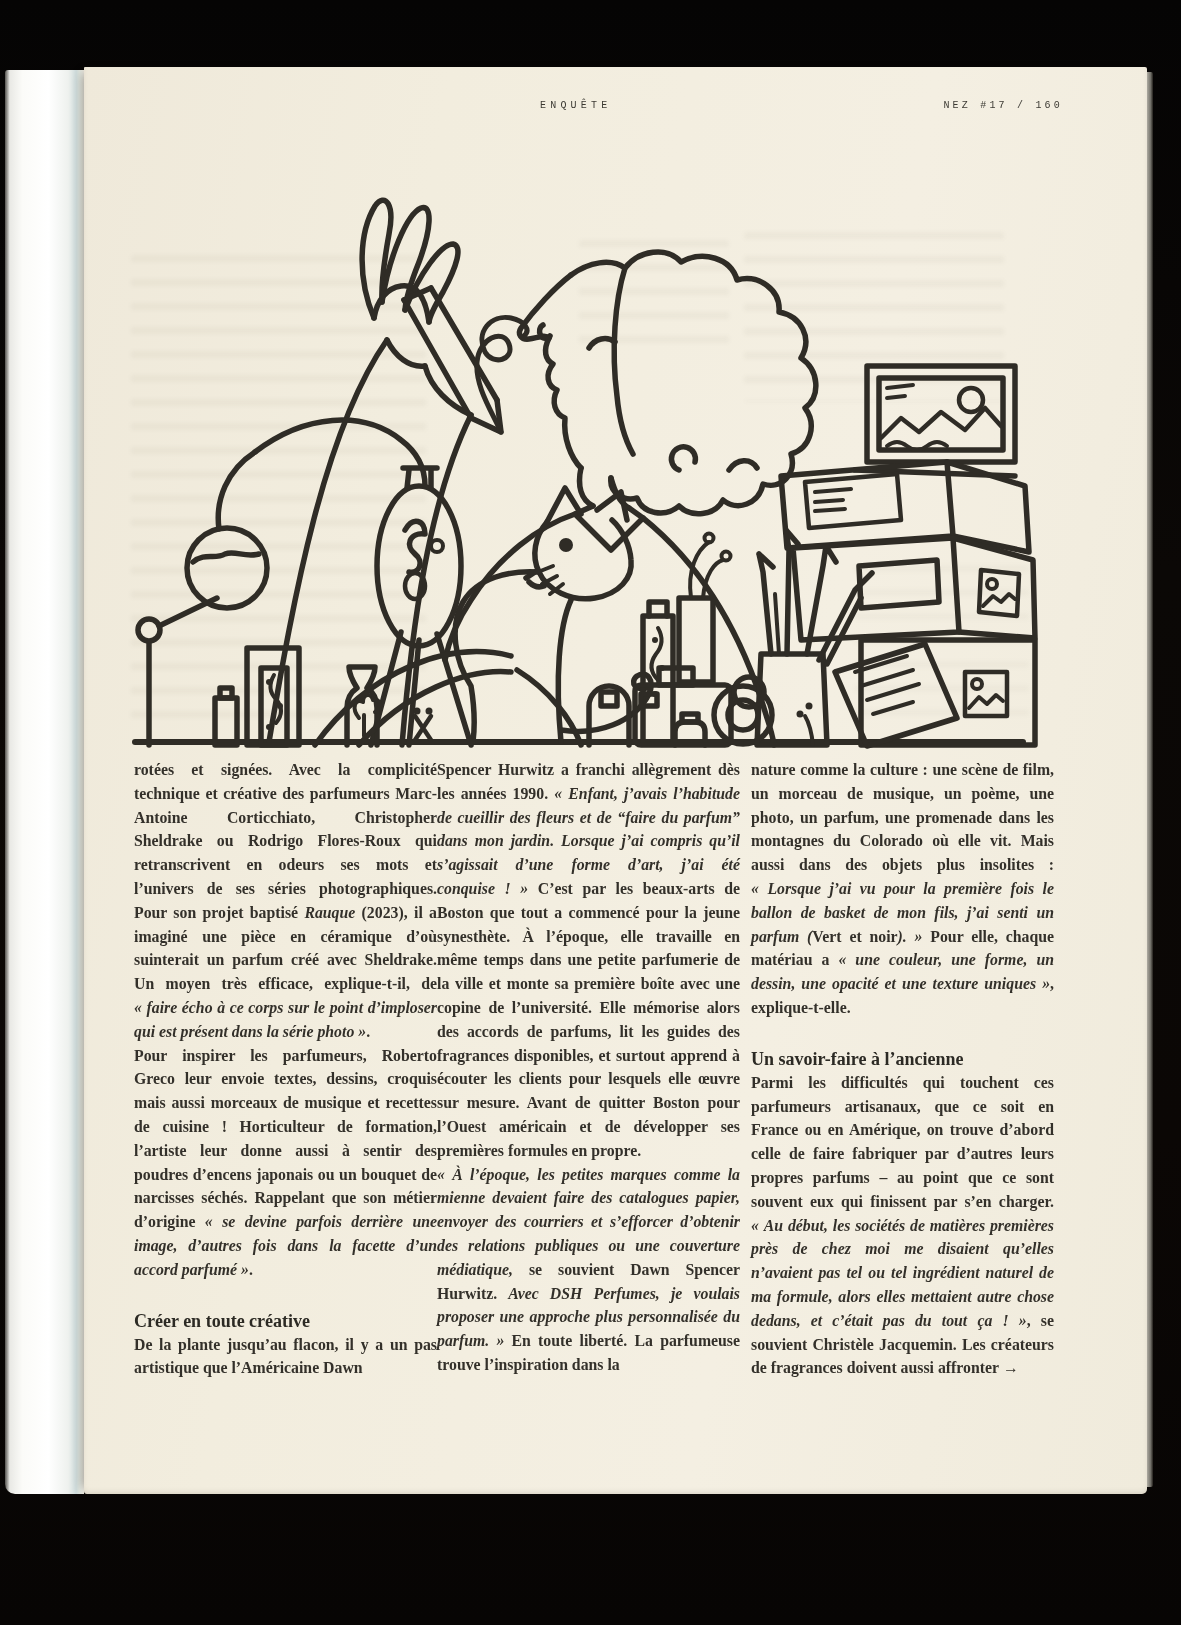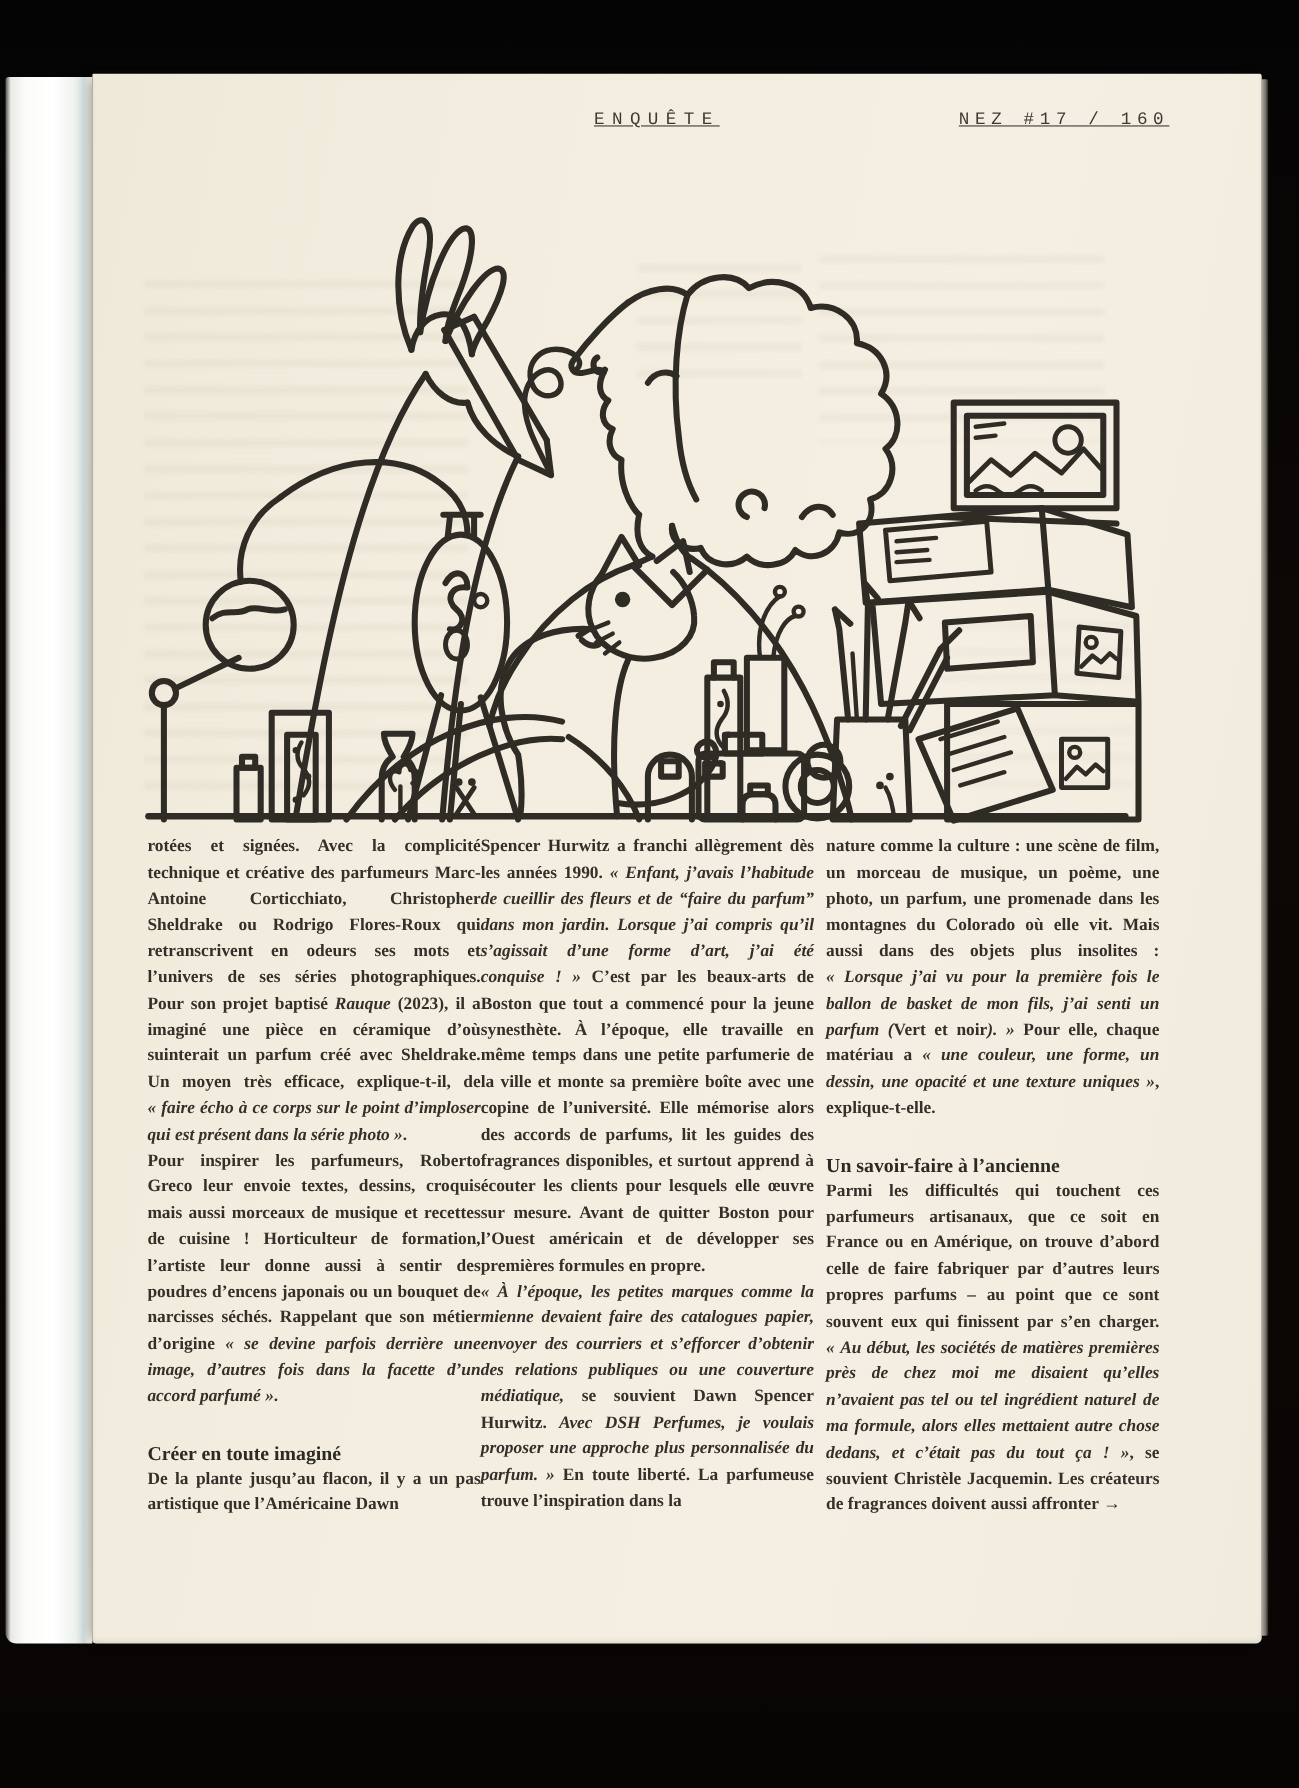--- a/index.html
+++ b/index.html
@@ -11,21 +11,21 @@
     background:linear-gradient(90deg,#55534f 0%,#e9e9e5 6%,#fbfbf8 22%,#ffffff 55%,#eef1ee 80%,#cfdcdc 90%,#dfe5de 94%,#efece2 100%);
     border-radius:3px 0 0 10px;}
   
   .paper{position:absolute;left:84px;top:67px;width:1063px;height:1427px;
     background:linear-gradient(100deg,#efe9da 0%,#f2edde 28%,#f4efe2 65%,#f0ebdc 100%);
     box-shadow:-7px 0 10px -6px rgba(40,40,35,.45), inset 0 -3px 6px -3px rgba(90,85,70,.25);
     border-radius:1px 2px 5px 3px;}
   .paper-right-stack{position:absolute;left:1147px;top:72px;width:6px;height:1415px;
     background:linear-gradient(90deg,#d8d5c9,#8f8d84 60%,#2a2722);opacity:.8;border-radius:0 2px 2px 0;}
   .runhead{position:absolute;top:33px;font-family:"Liberation Mono","DejaVu Sans Mono",monospace;
-    font-size:16px;letter-spacing:.42em;color:#3c3a33;white-space:nowrap;text-decoration:underline;}
+    font-size:10px;letter-spacing:.42em;color:#3c3a33;white-space:nowrap;}
   .runhead.center{left:456px;}
   .runhead.right{right:84px;letter-spacing:.32em;}
   .illo{position:absolute;left:35px;top:103px;width:920px;height:580px;}
   .illo svg{position:absolute;left:0;top:0;}
   
   .ghost{position:absolute;background:repeating-linear-gradient(180deg,rgba(110,104,84,.6) 0 7px,transparent 7px 24px);
     opacity:.09;filter:blur(2px);border-radius:3px;}
   .g1{left:12px;top:85px;width:295px;height:470px;}
   .g2{left:625px;top:62px;width:260px;height:170px;}
   .g3{left:460px;top:70px;width:150px;height:120px;}
@@ -226,21 +226,21 @@
           <path d="M694 575 Q692 556 686 546" stroke-width="4"></path>
           <circle cx="681" cy="544" r="3.5" fill="#2f2c26" stroke="none"></circle>
           <circle cx="690" cy="536" r="3.5" fill="#2f2c26" stroke="none"></circle>
         </g>
       </svg>
     </div>
 
     <div class="col c0">
         <p><span>rotées et signées. Avec la complicité technique et créative des parfumeurs Marc-Antoine Corticchiato, Christopher Sheldrake ou Rodrigo Flores-Roux qui retranscrivent en odeurs ses mots et l’univers de ses séries photographiques. Pour son projet baptisé </span><i>Rauque</i><span> (2023), il a imaginé une pièce en céramique d’où suinterait un parfum créé avec Sheldrake. Un moyen très efficace, explique-t-il, de </span><i>«&nbsp;faire écho à ce corps sur le point d’imploser qui est présent dans la série photo&nbsp;»</i><span>.</span></p>
         <p><span>Pour inspirer les parfumeurs, Roberto Greco leur envoie textes, dessins, croquis mais aussi morceaux de musique et recettes de cuisine&nbsp;! Horticulteur de formation, l’artiste leur donne aussi à sentir des poudres d’encens japonais ou un bouquet de narcisses séchés. Rappelant que son métier d’origine </span><i>«&nbsp;se devine parfois derrière une image, d’autres fois dans la facette d’un accord parfumé&nbsp;»</i><span>.</span></p>
-        <h3>Créer en toute imaginé</h3>
+        <h3>Créer en toute créative</h3>
         <p><span>De la plante jusqu’au flacon, il y a un pas artistique que l’Américaine Dawn</span></p>
       </div>
     <div class="col c1">
         <p><span>Spencer Hurwitz a franchi allègrement dès les années 1990. </span><i>«&nbsp;Enfant, j’avais l’habitude de cueillir des fleurs et de “faire du parfum” dans mon jardin. Lorsque j’ai compris qu’il s’agissait d’une forme d’art, j’ai été conquise&nbsp;!&nbsp;»</i><span> C’est par les beaux-arts de Boston que tout a commencé pour la jeune synesthète. À l’époque, elle travaille en même temps dans une petite parfumerie de la ville et monte sa première boîte avec une copine de l’université. Elle mémorise alors des accords de parfums, lit les guides des fragrances disponibles, et surtout apprend à écouter les clients pour lesquels elle œuvre sur mesure. Avant de quitter Boston pour l’Ouest américain et de développer ses premières formules en propre.</span></p>
         <p><i>«&nbsp;À l’époque, les petites marques comme la mienne devaient faire des catalogues papier, envoyer des courriers et s’efforcer d’obtenir des relations publiques ou une couverture médiatique,</i><span> se souvient Dawn Spencer Hurwitz. </span><i>Avec DSH Perfumes, je voulais proposer une approche plus personnalisée du parfum.&nbsp;»</i><span> En toute liberté. La parfumeuse trouve l’inspiration dans la</span></p>
       </div>
     <div class="col c2">
         <p><span>nature comme la culture&nbsp;: une scène de film, un morceau de musique, un poème, une photo, un parfum, une promenade dans les montagnes du Colorado où elle vit. Mais aussi dans des objets plus insolites&nbsp;: </span><i>«&nbsp;Lorsque j’ai vu pour la première fois le ballon de basket de mon fils, j’ai senti un parfum (</i><span>Vert et noir</span><i>).&nbsp;»</i><span> Pour elle, chaque matériau a </span><i>«&nbsp;une couleur, une forme, un dessin, une opacité et une texture uniques&nbsp;»</i><span>, explique-t-elle.</span></p>
         <h3>Un savoir-faire à l’ancienne</h3>
         <p><span>Parmi les difficultés qui touchent ces parfumeurs artisanaux, que ce soit en France ou en Amérique, on trouve d’abord celle de faire fabriquer par d’autres leurs propres parfums – au point que ce sont souvent eux qui finissent par s’en charger. </span><i>«&nbsp;Au début, les sociétés de matières premières près de chez moi me disaient qu’elles n’avaient pas tel ou tel ingrédient naturel de ma formule, alors elles mettaient autre chose dedans, et c’était pas du tout ça&nbsp;!&nbsp;»</i><span>, se souvient Christèle Jacquemin. Les créateurs de fragrances doivent aussi affronter&nbsp;→</span></p>

